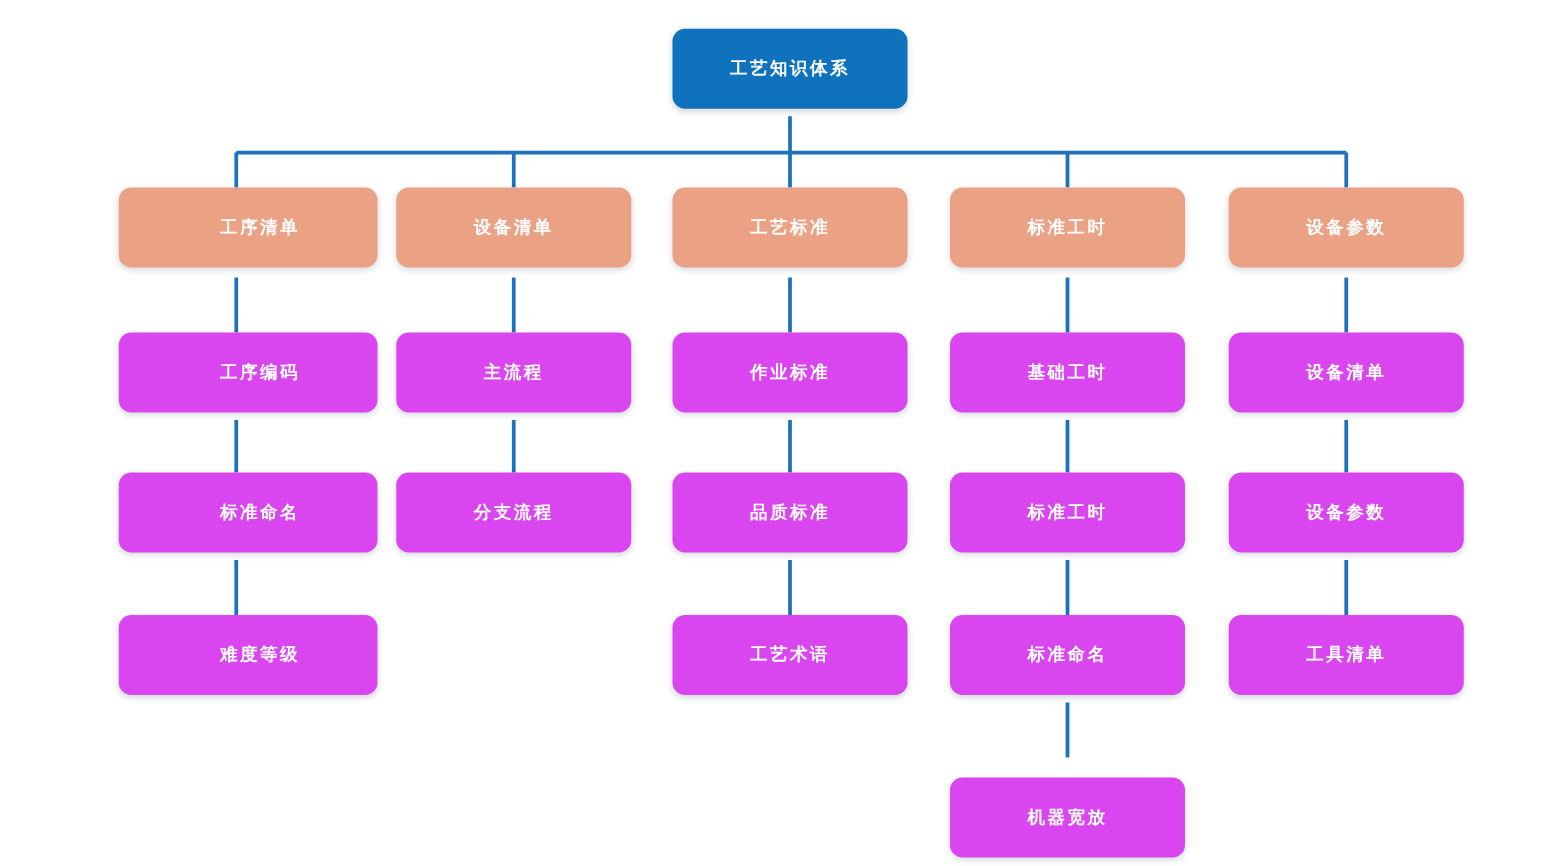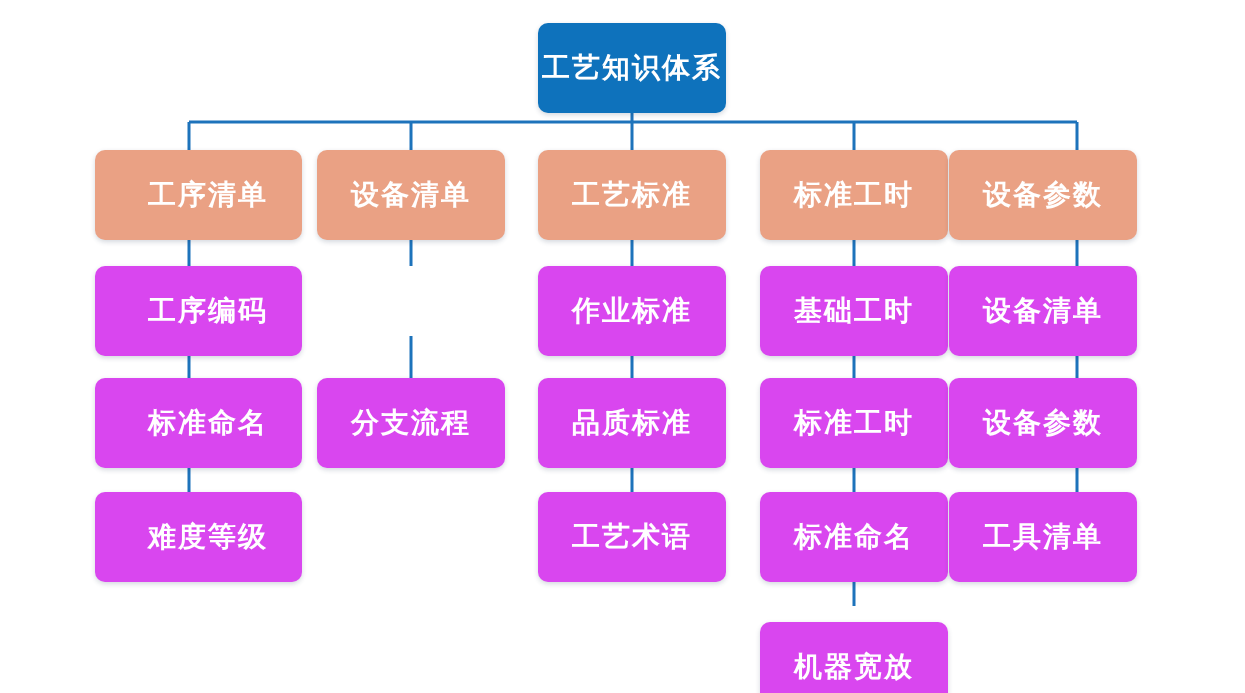--- a/index.html
+++ b/index.html
@@ -16,41 +16,41 @@
   }
   .connectors{
     position:absolute;
     left:0;top:0;
     width:1245px;height:693px;
     pointer-events:none;
   }
   .node{
     position:absolute;
     width:188px;
-    height:90px;
+    height:64px;
     border-radius:10px;
     display:flex;
     align-items:center;
     justify-content:center;
     color:#ffffff;
     font-weight:bold;
-    font-size:28px;
+    font-size:14px;
     letter-spacing:2px;
     box-shadow:0 2px 5px rgba(40,60,90,0.20);
     white-space:nowrap;
   }
   .root-node{background:#0e72bc;}
   .branch-node{background:#eaa184;}
   .child-node{background:#d946ef;}
 
   .x1{left:95px;padding-left:19px;}
   .x2{left:317px;}
   .x3{left:538px;}
   .x4{left:760px;}
-  .x5{left:949px;}
+  .x5{left:983px;}
   .y-root{top:23px;}
   .y-branch{top:150px;}
   .y1{top:266px;}
   .y2{top:378px;}
   .y3{top:492px;}
   .y4{top:622px;}
 </style>
 </head>
 <body>
 
@@ -76,20 +76,21 @@
   <div class="node branch-node x1 y-branch">工序清单</div>
   <div class="node branch-node x2 y-branch">设备清单</div>
   <div class="node branch-node x3 y-branch">工艺标准</div>
   <div class="node branch-node x4 y-branch">标准工时</div>
   <div class="node branch-node x5 y-branch">设备参数</div>
 
   <div class="node child-node x1 y1">工序编码</div>
   <div class="node child-node x1 y2">标准命名</div>
   <div class="node child-node x1 y3">难度等级</div>
 
+  <div class="node child-node x2 y1">主流程</div>
   <div class="node child-node x2 y2">分支流程</div>
 
   <div class="node child-node x3 y1">作业标准</div>
   <div class="node child-node x3 y3">工艺术语</div>
   <div class="node child-node x3 y2">品质标准</div>
 
   <div class="node child-node x4 y1">基础工时</div>
   <div class="node child-node x4 y2">标准工时</div>
   <div class="node child-node x4 y3">标准命名</div>
   <div class="node child-node x4 y4">机器宽放</div>

